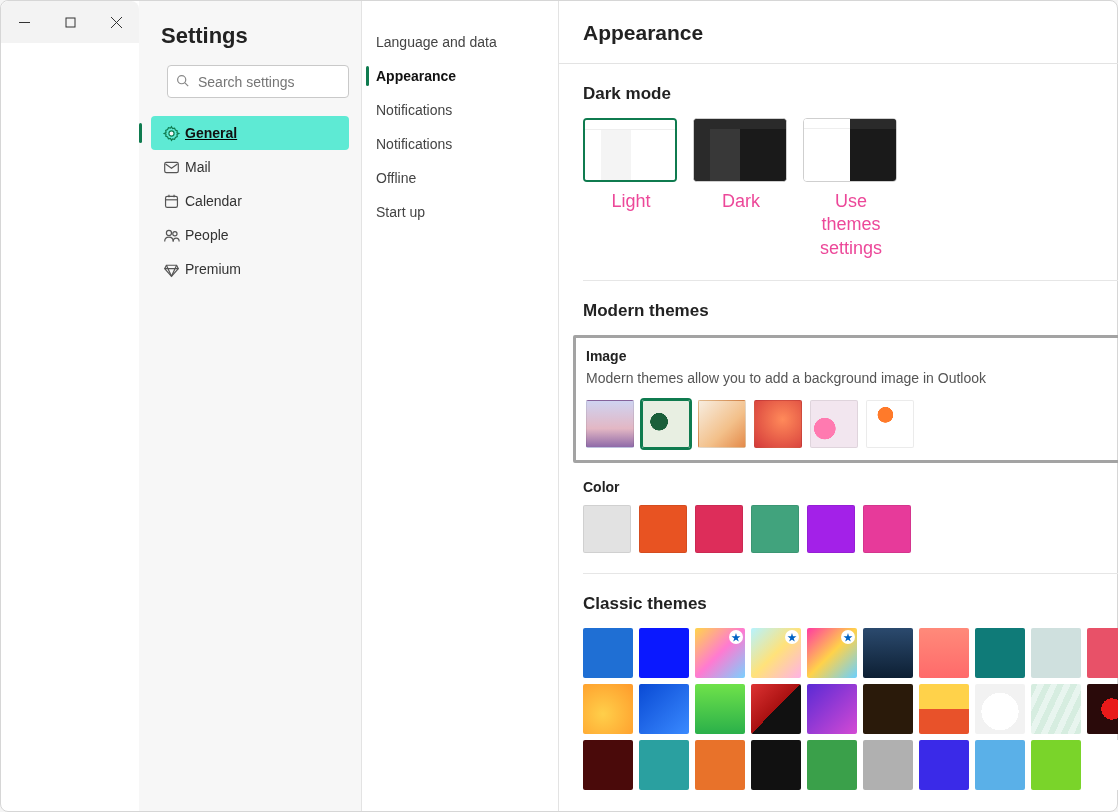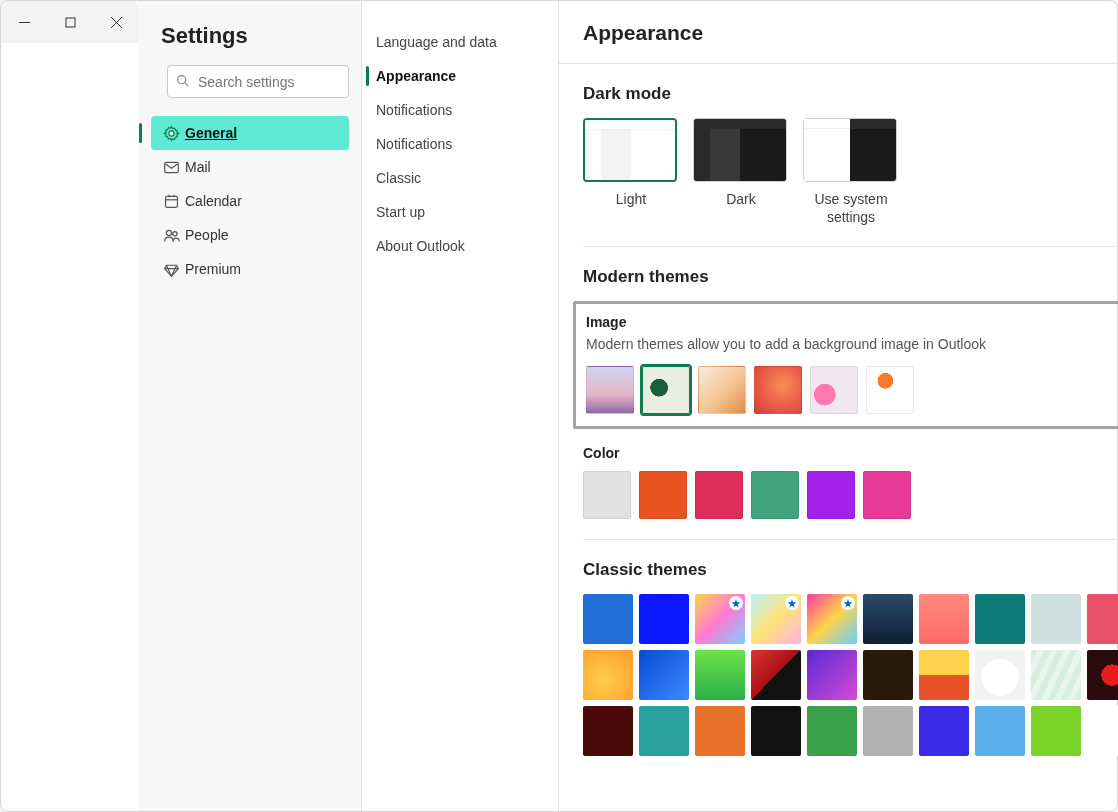--- a/index.html
+++ b/index.html
@@ -37,21 +37,21 @@
   .scroll::-webkit-scrollbar-track { background: transparent; }
   .section { padding: 20px 0; }
   .section + .section { border-top: 1px solid #e6e6e6; }
   .section h3 { font-size: 17px; font-weight: 600; color: #222; margin-bottom: 14px; }
   .sub { font-size: 14px; font-weight: 600; color: #222; margin-bottom: 6px; }
   .desc { font-size: 14px; color: #555; margin-bottom: 14px; }
   .dark-row { display: flex; gap: 14px; }
   .dark-opt { width: 96px; text-align: center; cursor: pointer; }
   .dark-thumb { width: 94px; height: 64px; border: 1px solid #cfcfcf; border-radius: 4px; overflow: hidden; position: relative; background: #fff; margin-bottom: 8px; }
   .dark-opt.selected .dark-thumb { border: 2px solid #0f7b4f; }
-  .dark-opt .dcap { font-size: 14px; color: #404040; line-height: 1.3; }
+  .dark-opt .dcap { font-size: 18px; color: #ec4899; line-height: 1.3; }
   .thumbs-row { display: flex; gap: 8px; flex-wrap: wrap; }
   .thumb { width: 48px; height: 48px; border-radius: 2px; cursor: pointer; background: #ddd; border: 1px solid rgba(0,0,0,0.08); }
   .thumb.selected { outline: 2px solid #0f7b4f; outline-offset: 0; border-color: #0f7b4f; }
   .highlight-box { border: 3px solid #a3a3a3; border-radius: 2px; padding: 10px 10px 12px 10px; margin: 0 -10px 16px -10px; }
   .highlight-box .sub { margin-top:0; }
   .classic-grid { display: grid; grid-template-columns: repeat(11, 50px); gap: 6px; }
   .ct { width: 50px; height: 50px; border-radius: 2px; cursor: pointer; position: relative; overflow:hidden; }
   .badge { position: absolute; top: 2px; right: 2px; width: 14px; height: 14px; border-radius: 50%; background: #fff; color: #0062c3; font-size: 10px; font-weight: bold; display:flex; align-items:center; justify-content:center; }
   
   .dt-header { position:absolute; top:0; left:0; right:0; height:10px; }
@@ -162,27 +162,24 @@
         <li class="active">
             <span>Appearance</span>
           </li>
         <li>
             <span>Notifications</span>
           </li>
         <li>
             <span>Notifications</span>
           </li>
         <li>
-            <span>Classic</span>
+            <span>Offline</span>
           </li>
         <li>
             <span>Start up</span>
-          </li>
-        <li>
-            <span>About Outlook</span>
           </li>
       </ul>
     </div>
 
     <div class="col3">
       <div class="page-header">
         <h2>Appearance</h2>
       </div>
       <div class="scroll">
 
@@ -207,21 +204,21 @@
               </div>
               <div class="dcap">Dark</div>
             </div>
             <div class="dark-opt">
               <div class="dark-thumb">
                 <div style="position:absolute;inset:0;width:50%;background:#fff"></div>
                 <div style="position:absolute;top:0;right:0;bottom:0;width:50%;background:#1a1a1a"></div>
                 <div class="dt-header" style="left:0;width:50%;background:#fff;border-bottom:1px solid #eee"></div>
                 <div class="dt-header" style="left:50%;width:50%;background:#2a2a2a"></div>
               </div>
-              <div class="dcap">Use system settings</div>
+              <div class="dcap">Use themes settings</div>
             </div>
           </div>
         </div>
 
         <div class="section">
           <h3>Modern themes</h3>
           <div class="highlight-box">
             <div class="sub">Image</div>
             <div class="desc">Modern themes allow you to add a background image in Outlook</div>
             <div class="thumbs-row">

